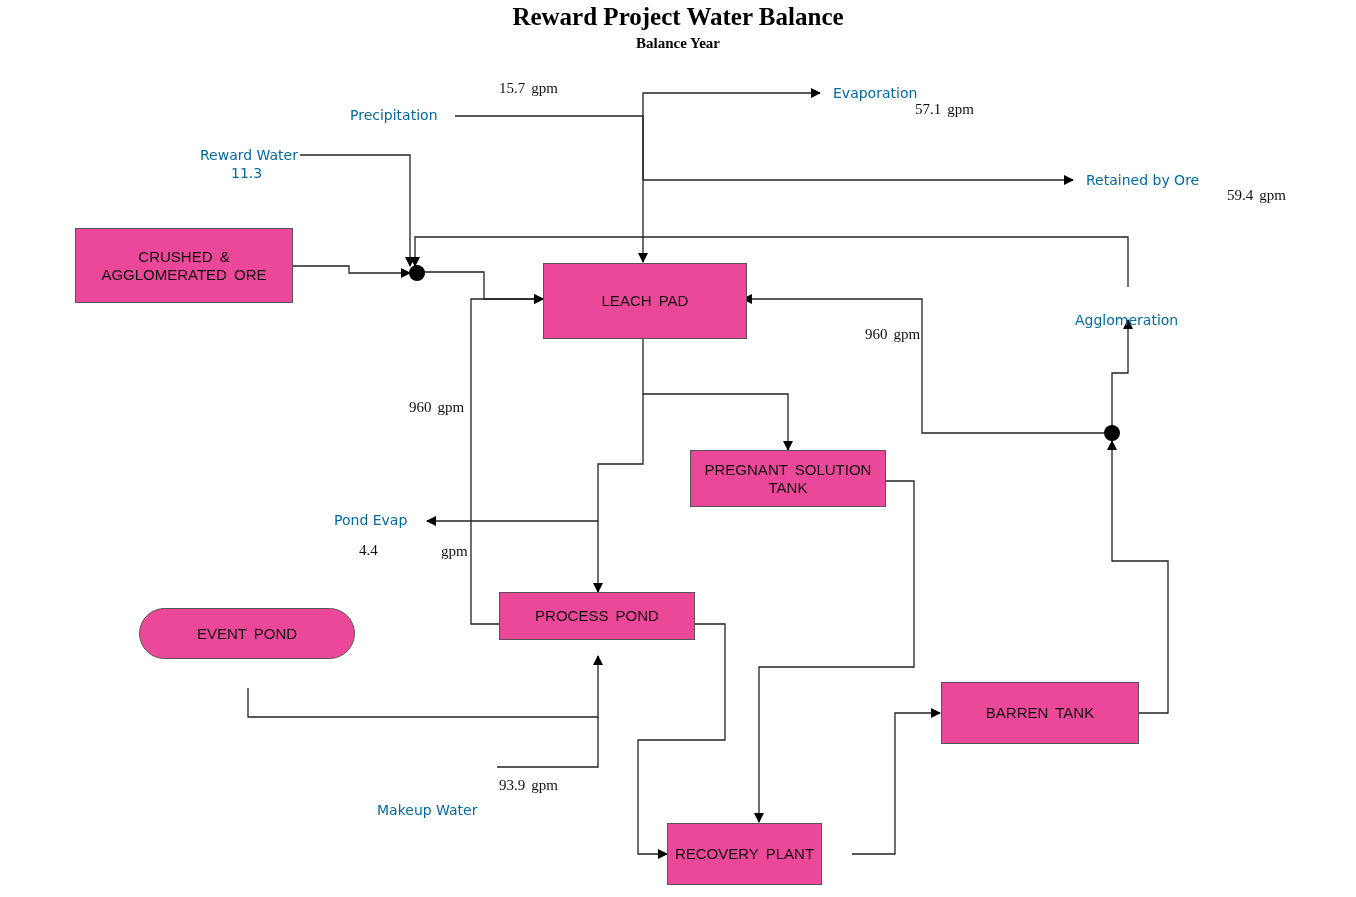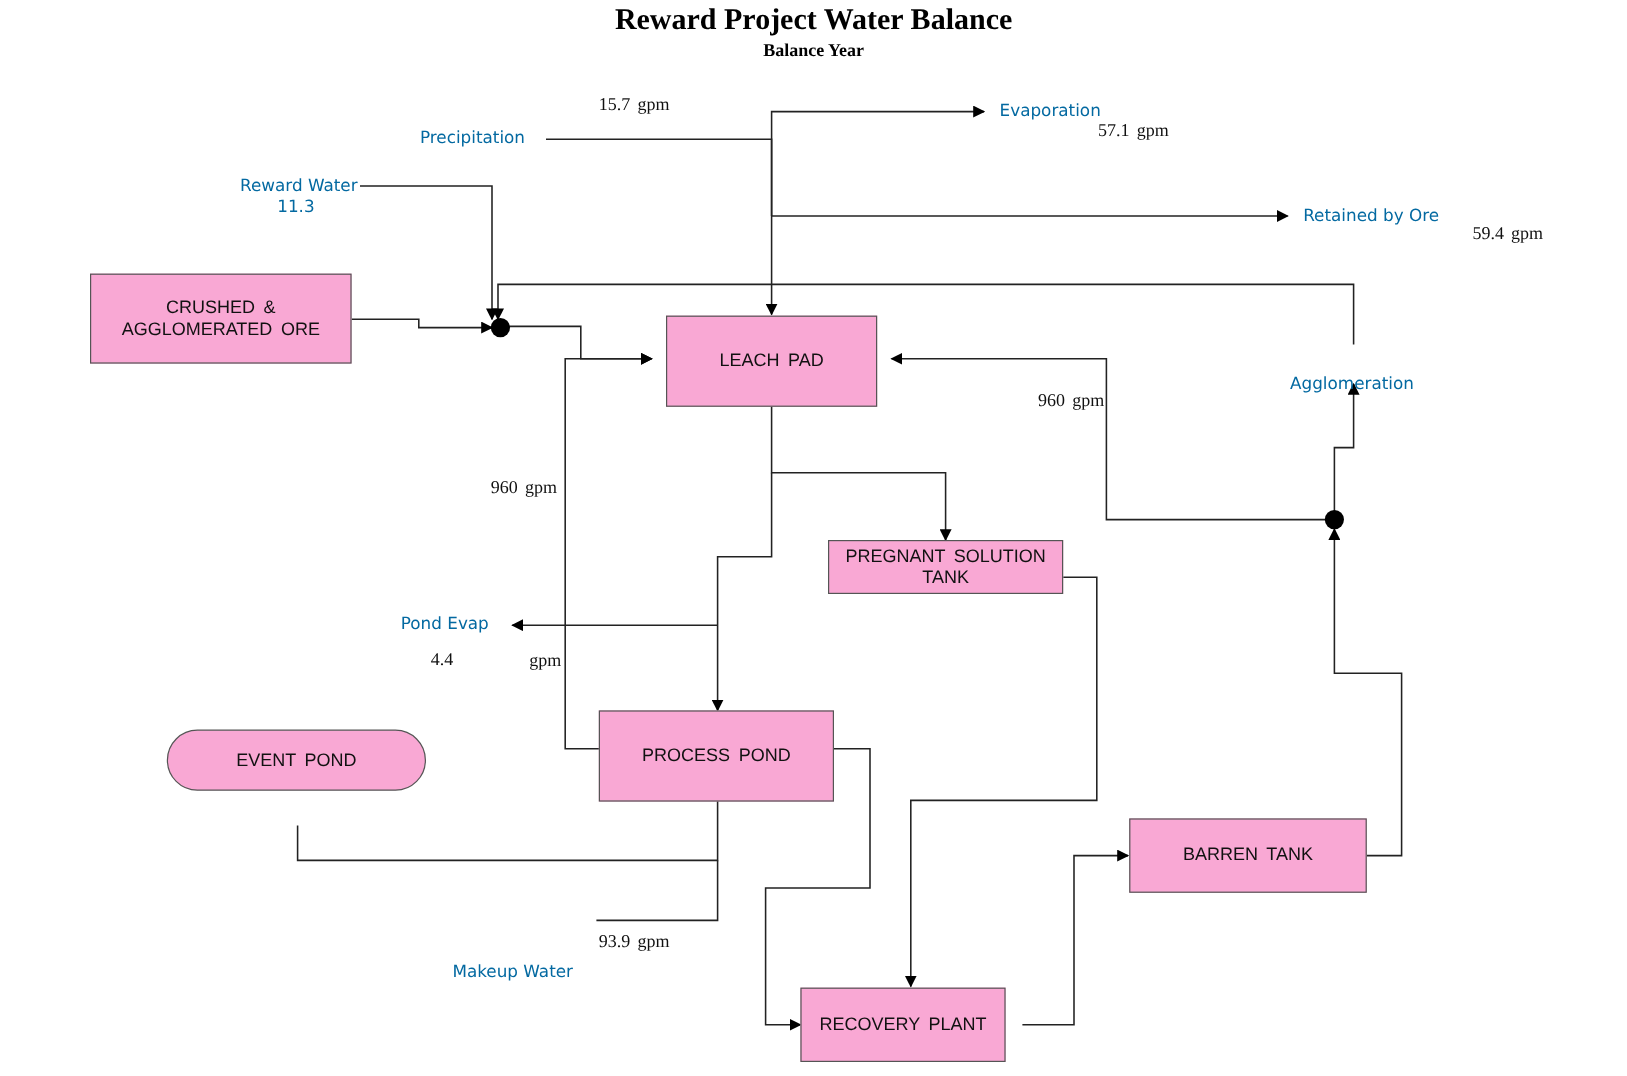--- a/index.html
+++ b/index.html
@@ -1,21 +1,21 @@
 <!DOCTYPE html>
 <html><head>
 <meta charset="utf-8">
 <style>
   html, body { margin: 0; padding: 0; background: #ffffff; }
   body { width: 1356px; height: 897px; position: relative; overflow: hidden; font-family: "DejaVu Sans", sans-serif; }
   #diagram { position: absolute; left: 0; top: 0; }
   .title { position: absolute; left: 0; width: 1356px; text-align: center; font-family: "Liberation Serif", serif; font-weight: bold; color: #000; }
   .t1 { top: 3px; font-size: 25px; }
   .t2 { top: 35px; font-size: 15px; }
-  .box { position: absolute; background: #f9a8d4; border: 1px solid #555; box-sizing: border-box;
+  .box { position: absolute; background: #ec4899; border: 1px solid #555; box-sizing: border-box;
          display: flex; align-items: center; justify-content: center; text-align: center;
          font-family: "Liberation Sans", sans-serif; font-size: 15px; line-height: 18px; color: #111; word-spacing: 3px; }
   .lbl { position: absolute; font-family: "DejaVu Sans", sans-serif; font-size: 14px; color: #0369a1; white-space: nowrap; }
   .num { position: absolute; font-family: "Liberation Serif", serif; font-size: 15px; color: #111; white-space: nowrap; }
   .num .u { margin-left: 6px; }
 </style>
 </head>
 <body>
 
 <svg id="diagram" width="1356" height="897" xmlns="http://www.w3.org/2000/svg">
@@ -68,34 +68,34 @@
   <circle cx="1112" cy="433" r="8" fill="#000"></circle>
 </svg>
 
 <div class="title t1">Reward Project Water Balance</div>
 <div class="title t2">Balance Year</div>
 
 <div class="box" style="left:75px;top:228px;width:218px;height:75px;flex-direction:column;">
   <span>CRUSHED &amp;</span>
   <span>AGGLOMERATED ORE</span>
 </div>
-<div class="box" style="left:543px;top:263px;width:176px;height:76px;margin-left:12px;">
+<div class="box" style="left:543px;top:263px;width:204px;height:76px;">
   <span>LEACH PAD</span>
 </div>
-<div class="box" style="left:690px;top:450px;width:196px;height:45px;flex-direction:column;">
+<div class="box" style="left:690px;top:450px;width:196px;height:57px;flex-direction:column;">
   <span>PREGNANT SOLUTION</span>
   <span>TANK</span>
 </div>
-<div class="box" style="left:499px;top:592px;width:196px;height:76px;">
+<div class="box" style="left:499px;top:592px;width:196px;height:48px;">
   <span>PROCESS POND</span>
 </div>
 <div class="box" style="left:139px;top:608px;width:216px;height:51px;border-radius:28px;">
   <span>EVENT POND</span>
 </div>
-<div class="box" style="left:667px;top:823px;width:171px;height:62px;">
+<div class="box" style="left:667px;top:823px;width:155px;height:62px;">
   <span>RECOVERY PLANT</span>
 </div>
 <div class="box" style="left:941px;top:682px;width:198px;height:62px;">
   <span>BARREN TANK</span>
 </div>
 
 <div class="lbl" style="left:350px;top:107px;">Precipitation</div>
 <div class="num" style="left:499px;top:80px;">
   <span>15.7</span><span class="u">gpm</span>
 </div>

